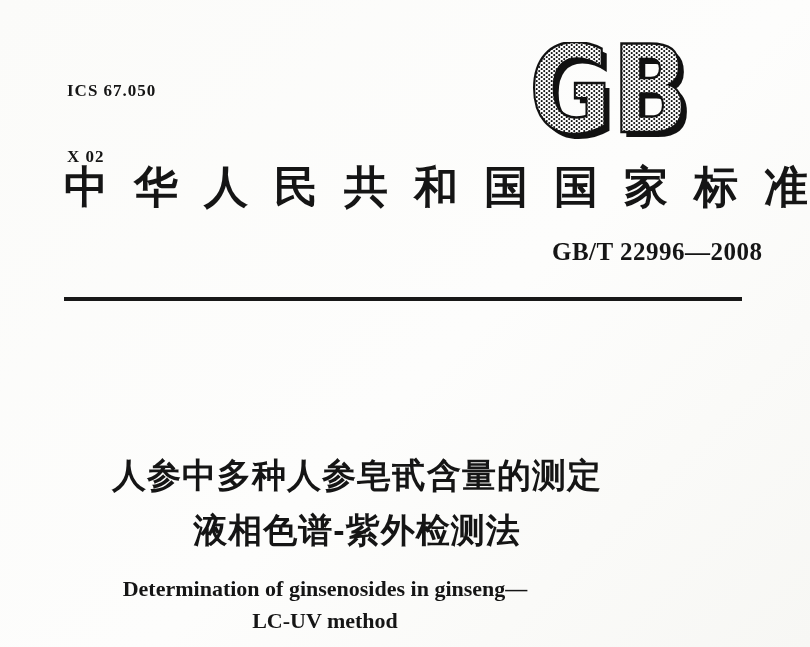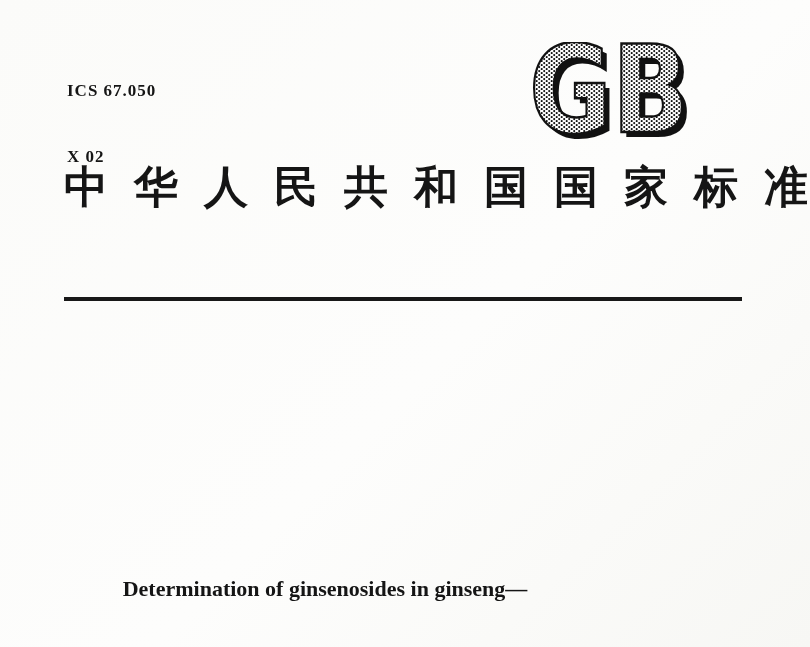--- a/index.html
+++ b/index.html
@@ -128,21 +128,27 @@
         <circle cx="1.2" cy="1.1" r="1.05" fill="#111111"></circle>
         <circle cx="3.7" cy="3.1" r="1.05" fill="#111111"></circle>
       </pattern>
     </defs>
     <text class="logo-shadow" x="6" y="95" font-size="122" textLength="160" lengthAdjust="spacingAndGlyphs">GB</text>
     <text class="logo-face" x="1" y="90" font-size="122" textLength="160" lengthAdjust="spacingAndGlyphs" fill="url(#halftone)">GB</text>
   </svg>
 
   <div class="std-heading">中华人民共和国国家标准</div>
 
+  <div class="std-number">GB/T 22996—2008</div>
 
   <div class="rule"></div>
 
+  <div class="title-cn">
+    <div>人参中多种人参皂甙含量的测定</div>
+    <div>液相色谱-紫外检测法</div>
+  </div>
 
   <div class="title-en">
     <div>Determination of ginsenosides in ginseng—</div>
+    <div>LC-UV method</div>
   </div>
 
 </div>
 
 </body></html>

